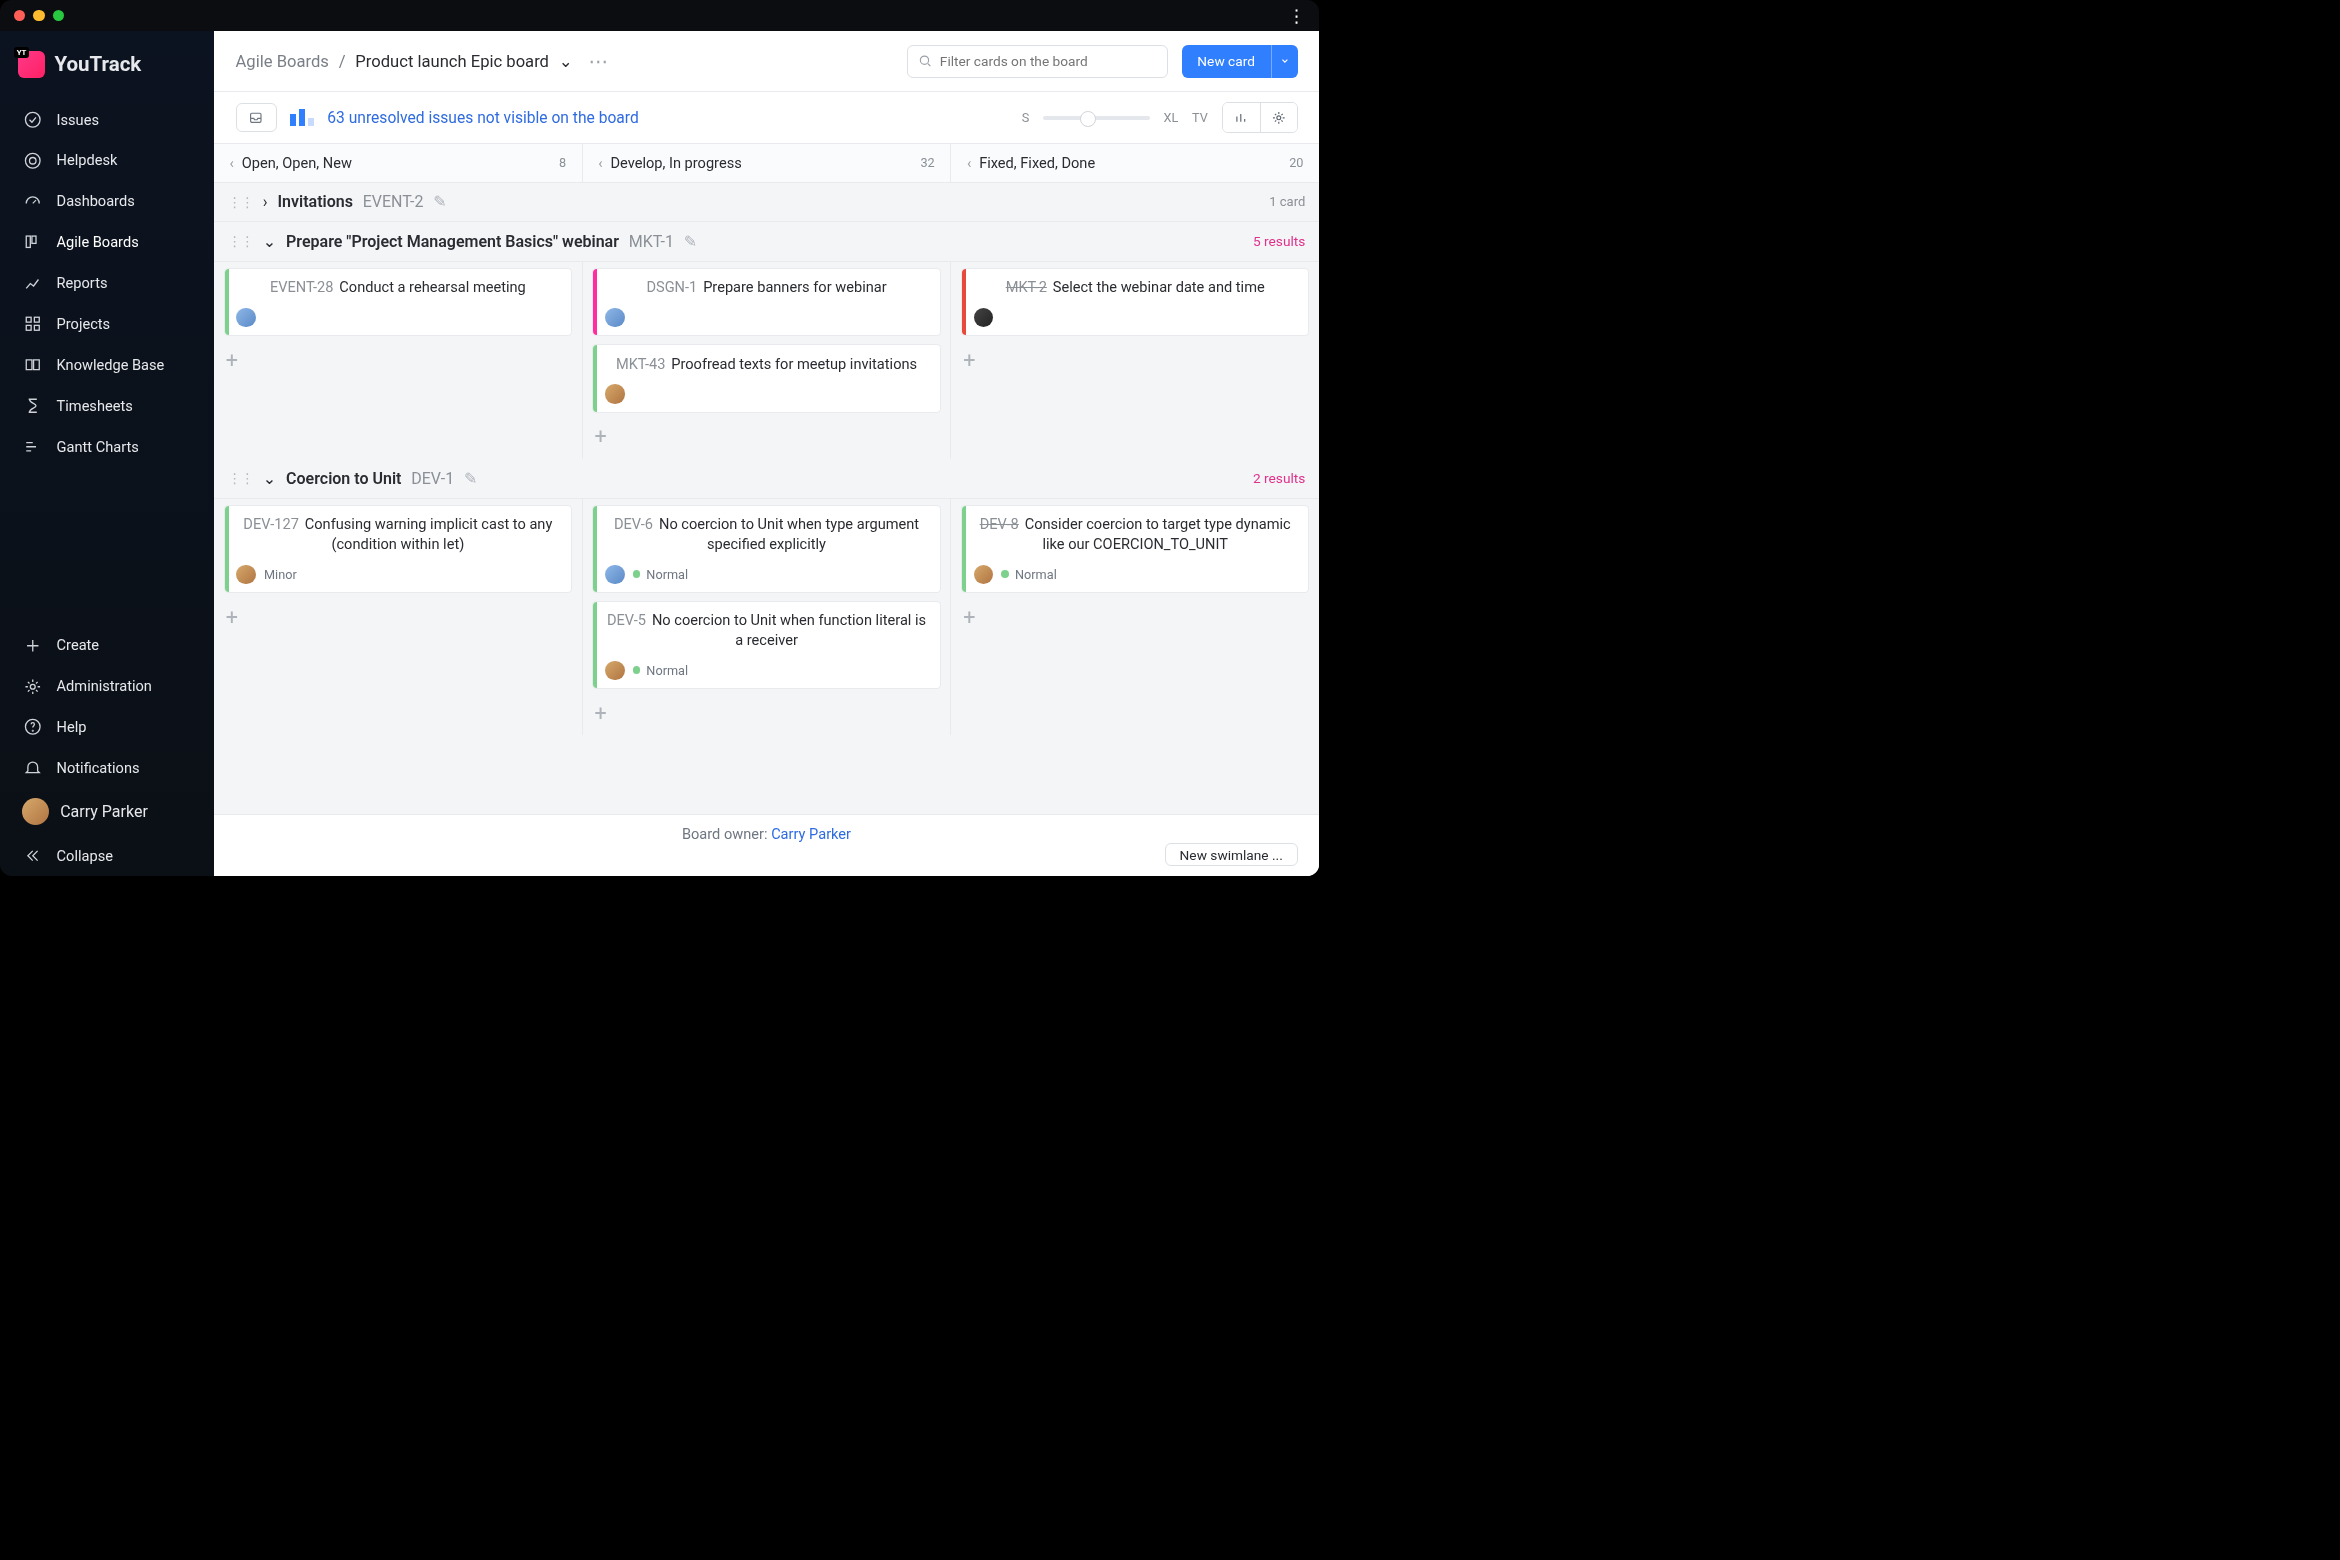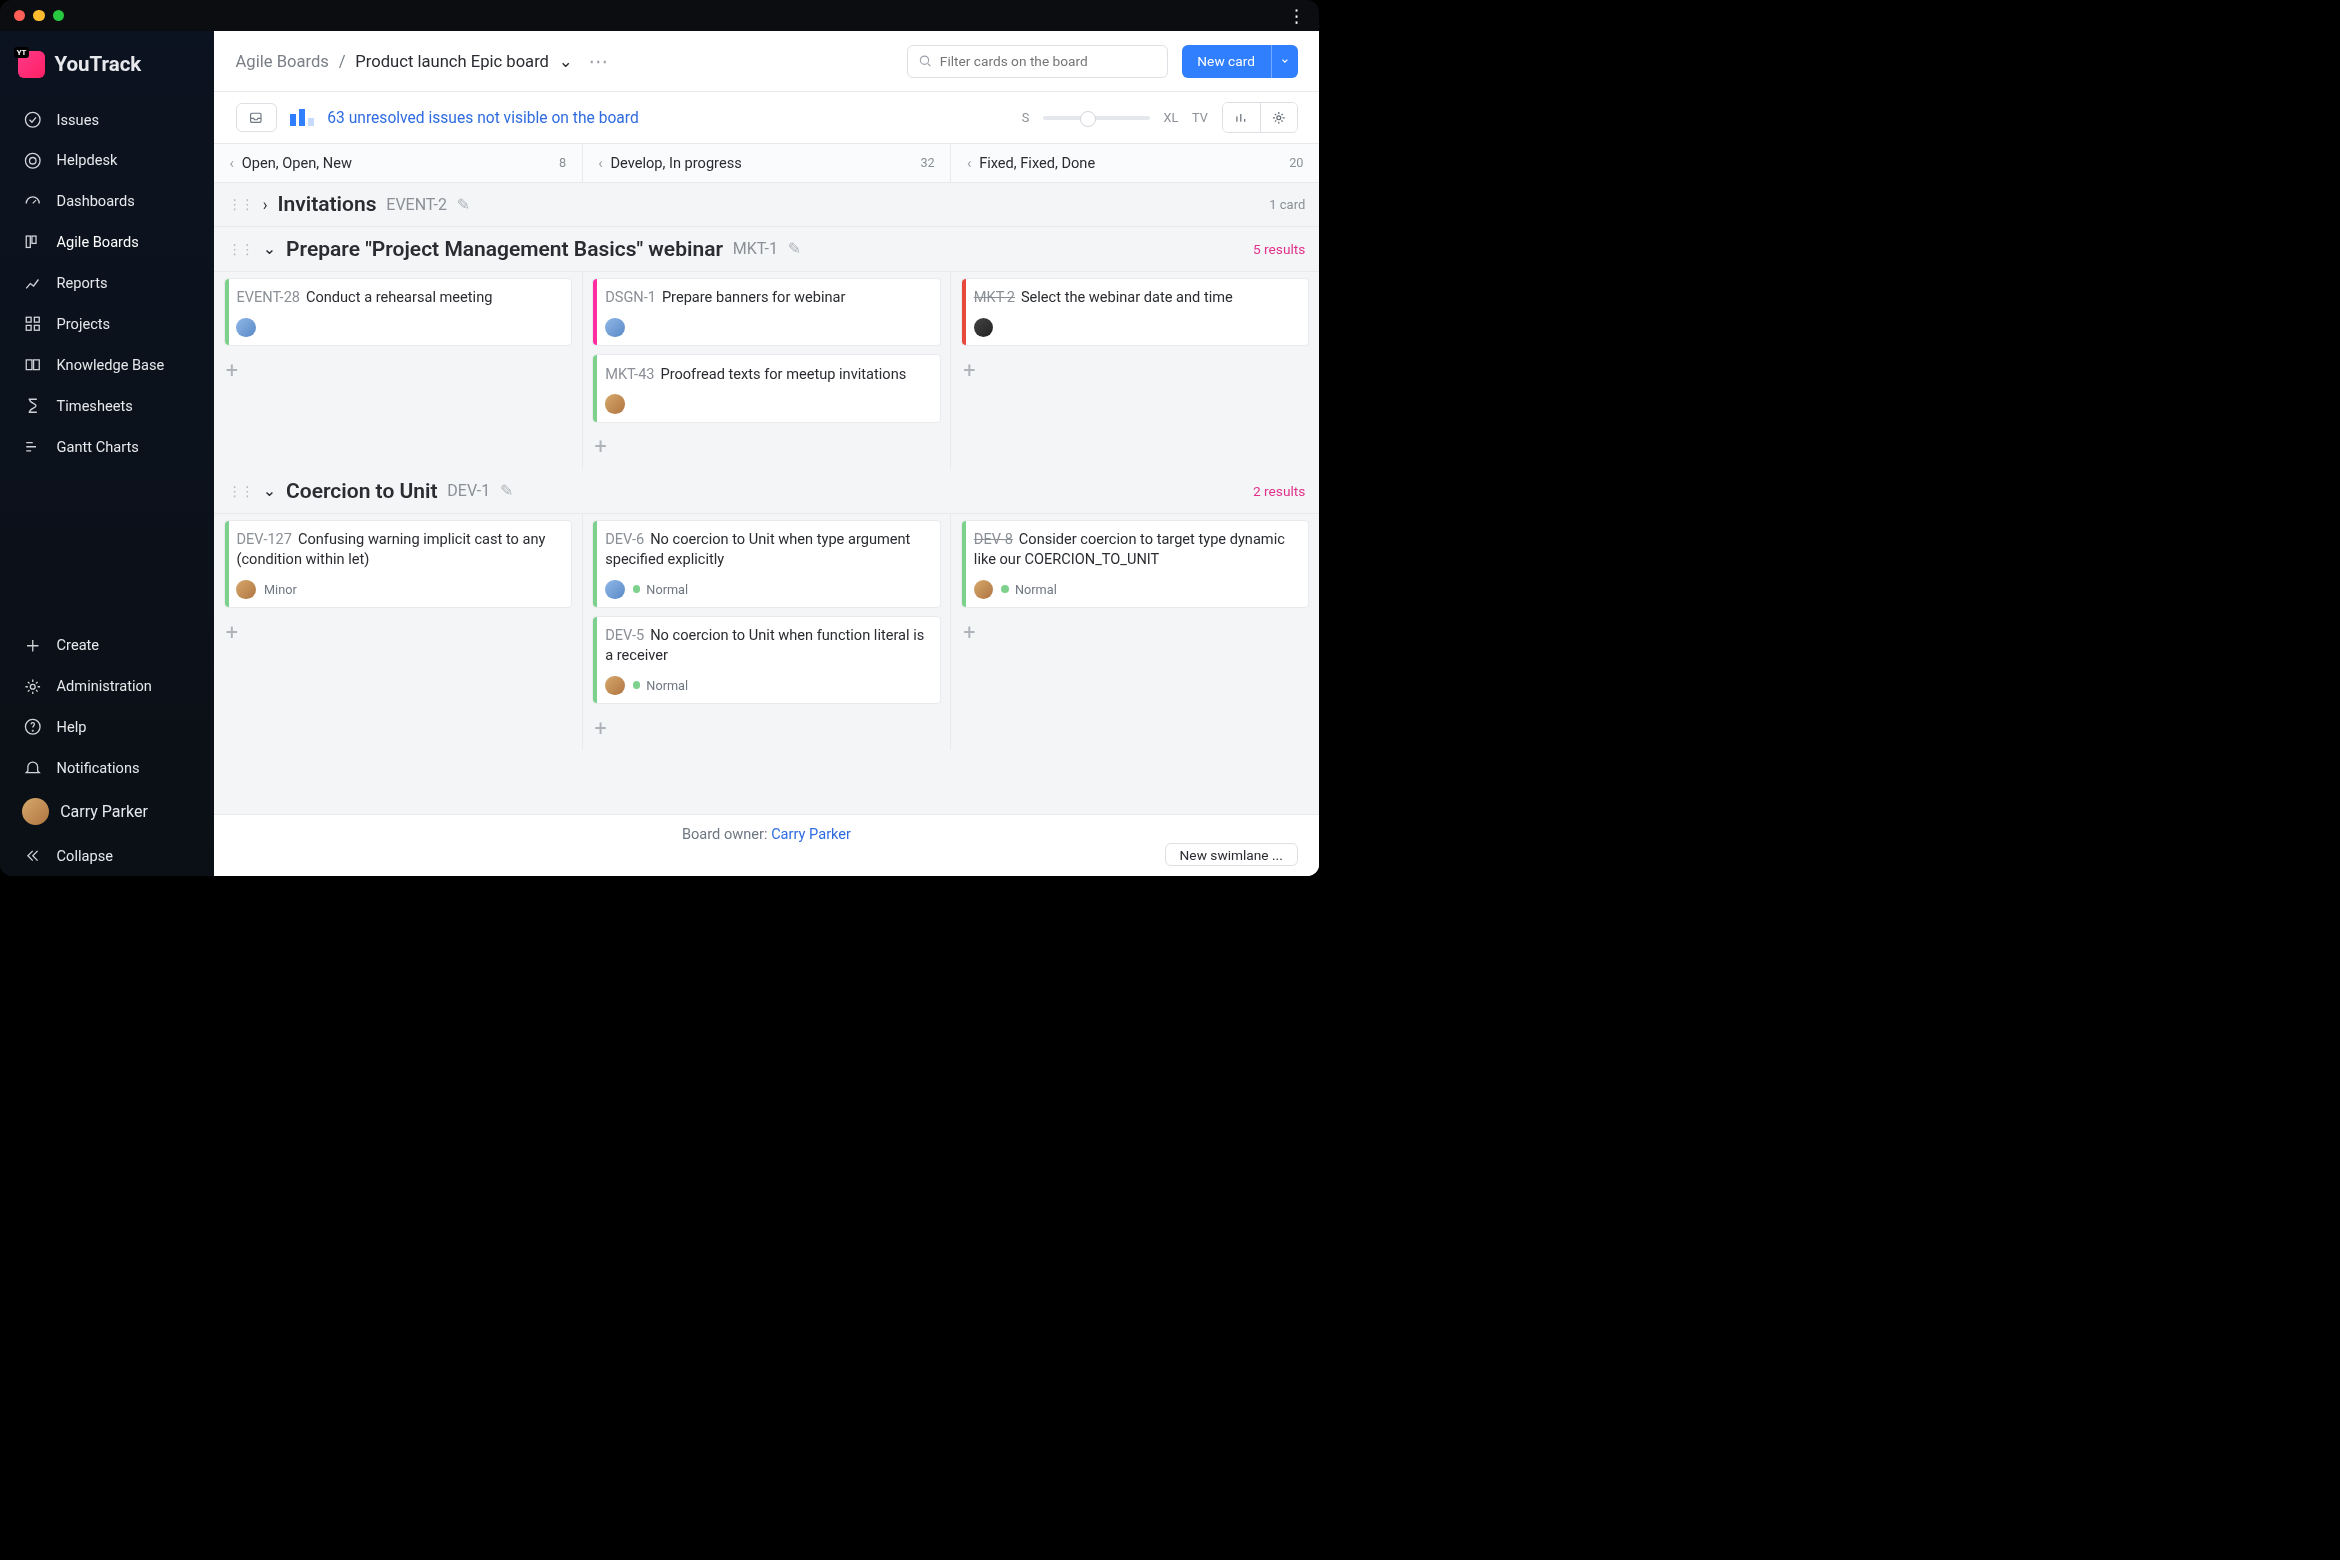--- a/index.html
+++ b/index.html
@@ -60,30 +60,30 @@
 .col-head { flex:1; display:flex; align-items:center; justify-content:space-between; padding:9.8px 15.6px; border-right:1px solid #e8eaed; color:#2a2c31; font-size:14.6px; }
 .col-head:last-child{border-right:none}
 .ch-left { display:flex; align-items:center; gap:7.8px; }
 .ch-chev { color:#9ca0a8; }
 .badge-count { color:#8b9096; font-size:12.7px; }
 
 .board-body { flex:1; overflow:auto; background:#f4f5f7; }
 
 .swimlane-head { display:flex; align-items:center; gap:9.8px; padding:9.8px 13.7px; background:#f4f5f7; border-bottom:1px solid #e8eaed; color:#2a2c31; }
 .drag-dots { color:#b3b8bf; cursor:grab; font-size:13.7px; letter-spacing:-1px; }
-.sl-title { font-weight:600; font-size:21px; }
+.sl-title { font-weight:600; font-size:16px; }
 .sl-key { color:#8b9096; font-weight:400; }
 .sl-results { margin-left:auto; color:#e0318b; font-size:13.7px; }
 .sl-meta { margin-left:auto; color:#8b9096; font-size:13px; }
 .edit-icon { color:#aeb3ba; cursor:pointer; }
 
 .row-cols { display:flex; }
 .cell { flex:1; padding:5.9px 9.8px 5.9px 9.8px; border-right:1px solid #e8eaed; min-height:39px; }
 .cell:last-child{border-right:none}
-.card { background:#fff; border:1px solid #e8eaed; border-radius:3.9px; margin-bottom:7.8px; padding:9.8px 11.7px 7.8px 11.7px; position:relative; cursor:pointer; }
+.card { background:#fff; border:1px solid #e8eaed; border-radius:3.9px; margin-bottom:7.8px; padding:9.8px 11.7px 7.8px 11.7px; position:relative; cursor:pointer;text-align:center; }
 .card::before { content:""; position:absolute; left:0; top:0; bottom:0; width:3.9px; background:#7dd18c; border-radius:3.9px 0 0 3.9px; }
 .card.pink::before{background:#ff2da0}
 .card.red::before{background:#e74a3b}
 .card.green::before{background:#7dd18c}
 .card-line1 { font-size:14.6px; color:#2a2c31; line-height:1.35; }
 .ckey { color:#8b9096; margin-right:5.9px; }
 .ckey.strike{text-decoration:line-through;}
 .card-foot { display:flex; align-items:center; gap:8px; margin-top:9.8px; }
 .mini-av { width:19.5px; height:19.5px; border-radius:50%; background:linear-gradient(135deg,#8fb8e8,#5a89c6); }
 .mini-av.b2{background:linear-gradient(135deg,#d6a96b,#b07442)}

